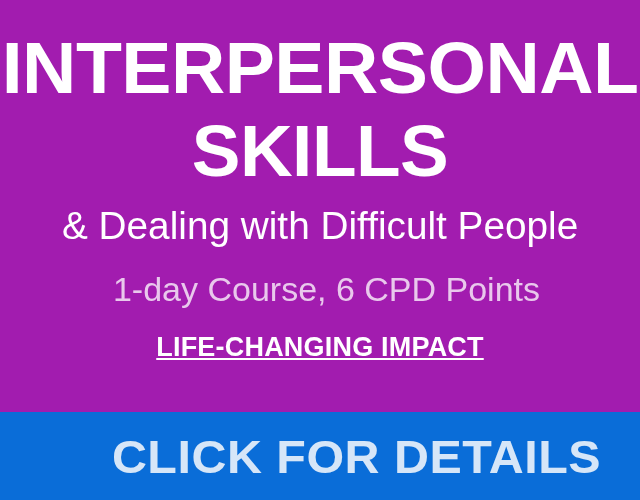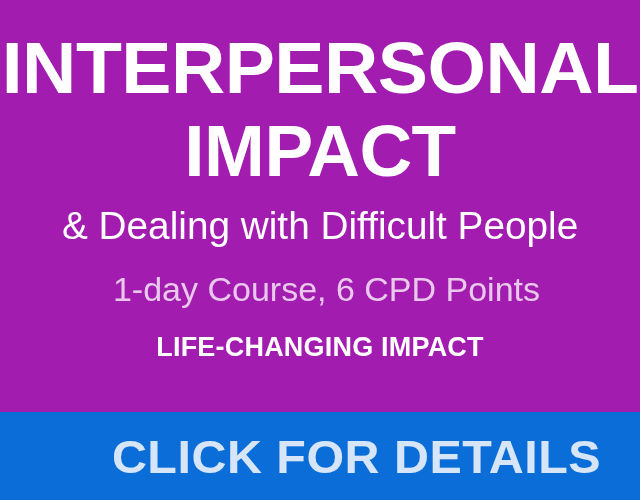--- a/index.html
+++ b/index.html
@@ -95,20 +95,21 @@
   .impact-line {
     font-family: "Liberation Sans", sans-serif;
     font-size: 27px;
     font-weight: 600;
     color: #ffffff;
     text-align: center;
     line-height: 1;
     white-space: nowrap;
     margin-top: 28px;
     letter-spacing: 0.2px;
+    text-decoration: underline;
   }
 
   
   .cta-strip {
     position: absolute;
     left: 0;
     top: 412px;
     width: 640px;
     height: 88px;
     background: #0a6dd8;
@@ -132,21 +133,21 @@
 </style>
 </head>
 <body>
 
 <div class="ad-banner">
 
   <div class="ad-body">
 
     <div class="headline-1">INTERPERSONAL</div>
 
-    <div class="headline-2">IMPACT</div>
+    <div class="headline-2">SKILLS</div>
 
     <div class="subhead">&amp; Dealing with Difficult People</div>
 
     <div class="detail-line first">1-day Course, 6 CPD Points</div>
 
 
     <div class="impact-line">LIFE-CHANGING IMPACT</div>
 
   </div>
 

